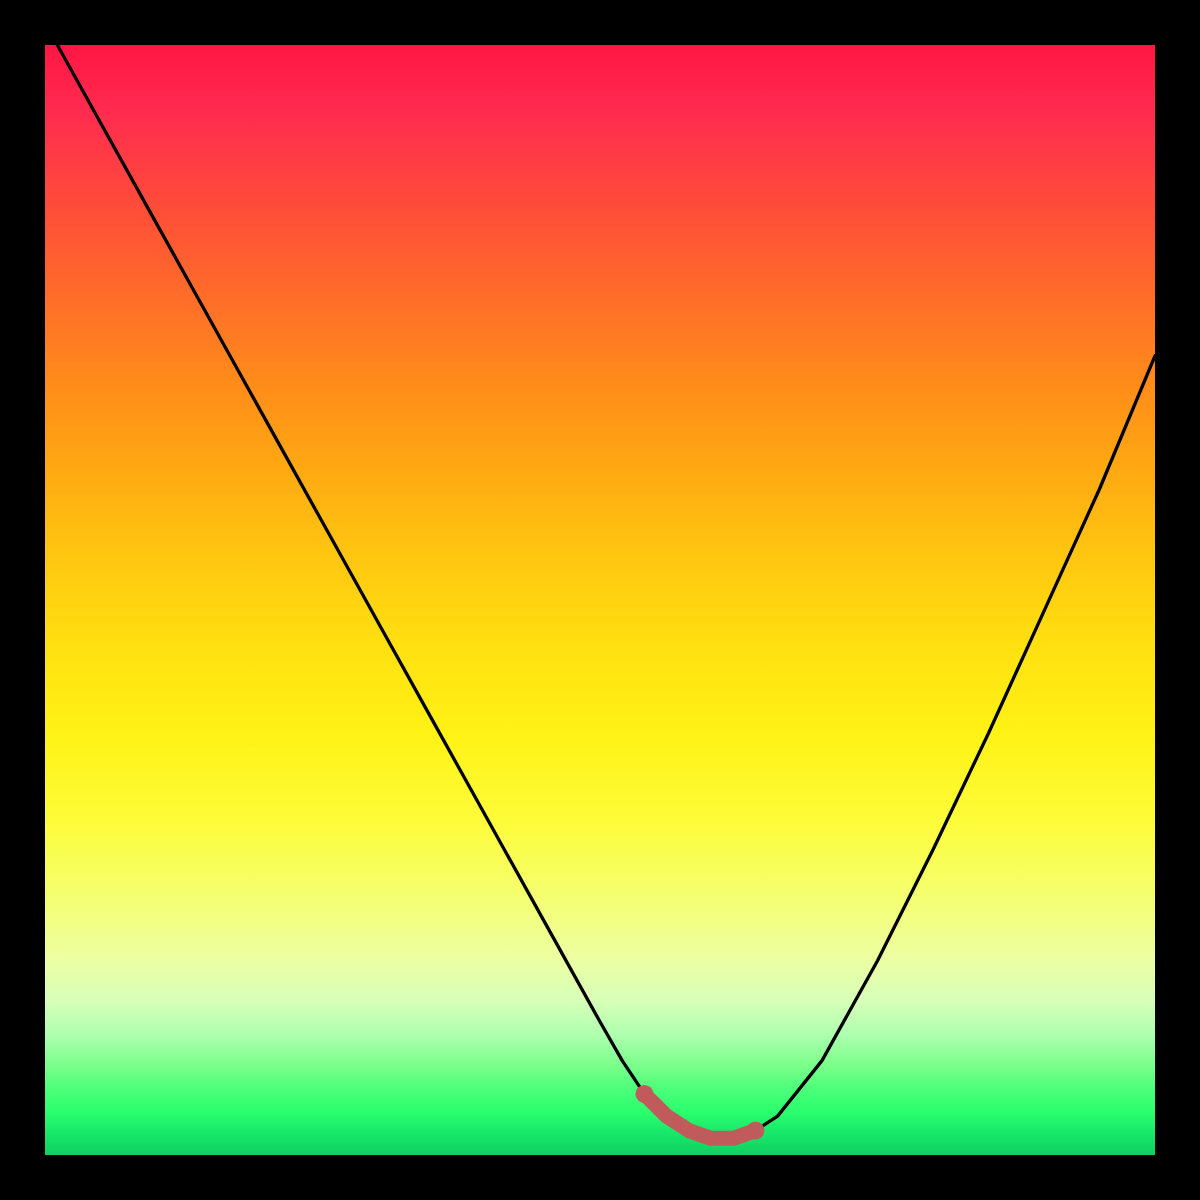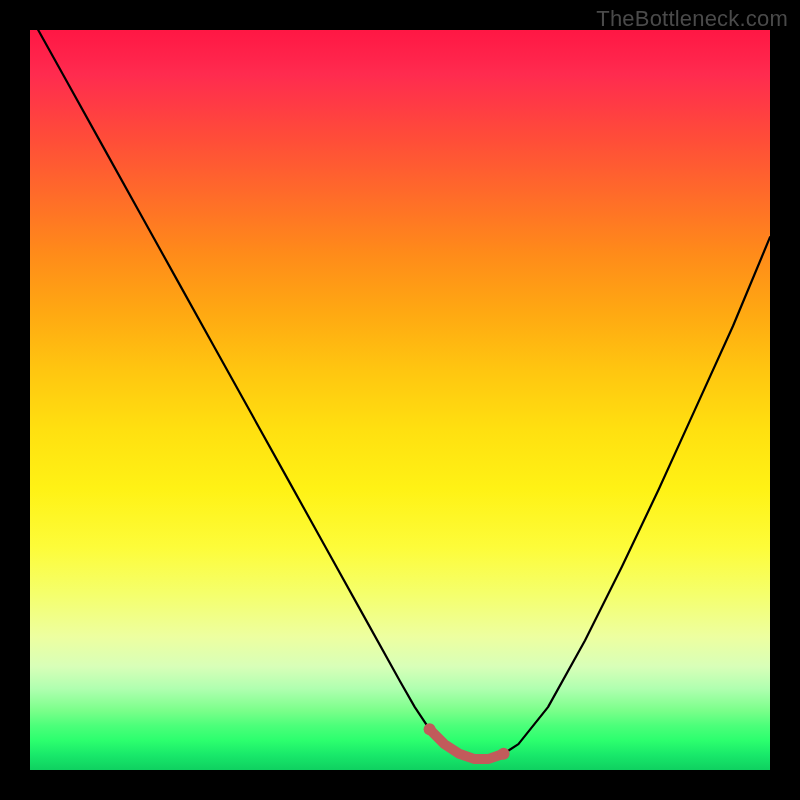--- a/index.html
+++ b/index.html
@@ -75,14 +75,13 @@
     <svg class="curve" viewBox="0 0 740 740" preserveAspectRatio="none">
       <g>
           <path d="M0.00 -14.80 L37.00 51.80 L74.00 118.40 L111.00 185.00 L148.00 251.60 L185.00 318.20 L222.00 384.80 L259.00 451.40 L296.00 518.00 L333.00 584.60 L370.00 651.20 L384.80 677.10 L399.60 699.30 L414.40 714.10 L429.20 723.72 L444.00 728.90 L458.80 728.90 L473.60 723.72 L488.40 714.10 L518.00 677.10 L555.00 610.50 L592.00 536.50 L629.00 458.80 L666.00 377.40 L703.00 296.00 L740.00 207.20" fill="none" stroke="#000000" stroke-width="2.2" stroke-linecap="round" stroke-linejoin="round"></path>
           <path d="M399.60 699.30 L414.40 714.10 L429.20 723.72 L444.00 728.90 L458.80 728.90 L473.60 723.72" fill="none" stroke="#c15b5b" stroke-width="10" stroke-linecap="round" stroke-linejoin="round"></path>
           <circle cx="399.60" cy="699.30" r="6" fill="#c15b5b"></circle>
           <circle cx="473.60" cy="723.72" r="6" fill="#c15b5b"></circle>
         </g>
     </svg>
   </div>
 
-  <div class="watermark">TheBottleneck.com</div>
 </div>
 
 </body></html>

